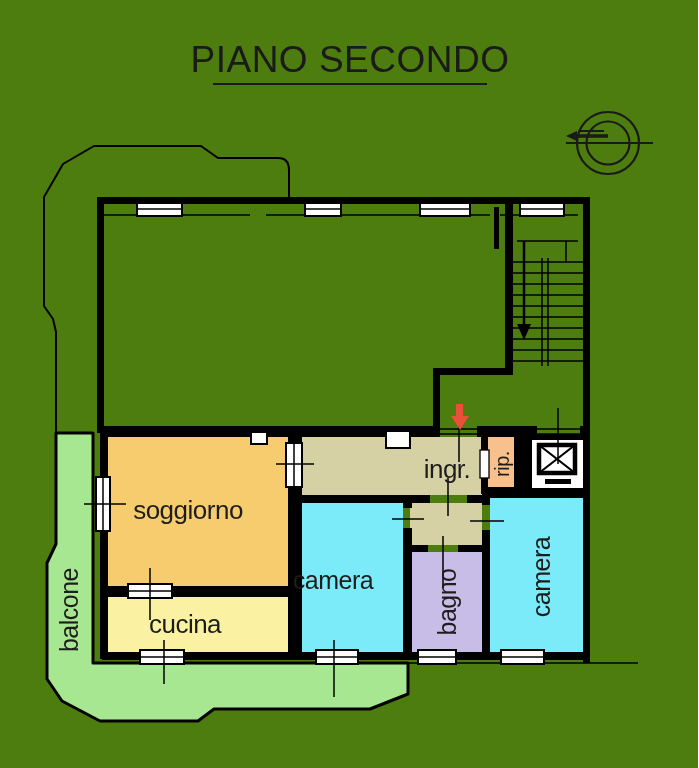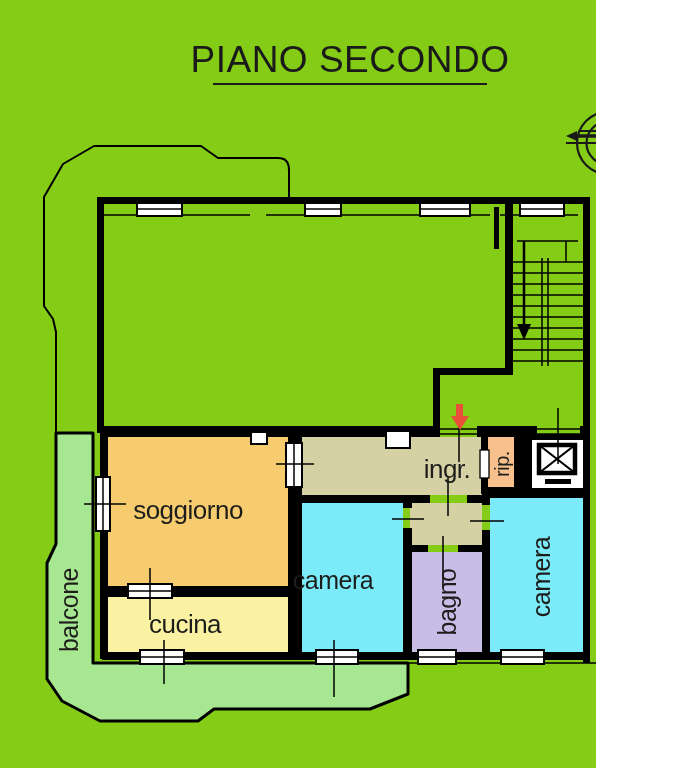--- a/index.html
+++ b/index.html
@@ -1,16 +1,16 @@
 <!DOCTYPE html>
 <html><head>
 <meta charset="utf-8">
 <style>
   html,body{margin:0;padding:0;background:#ffffff;}
-  .stage{position:relative;width:596px;height:768px;background:#84cc16;overflow:hidden;text-align:right;}
+  .stage{position:relative;width:698px;height:768px;background:#4d7c0f;overflow:hidden;text-align:right;}
   svg{display:block;}
   text{font-family:"Liberation Sans","DejaVu Sans",sans-serif;fill:#1d1d1b;}
   .room-label{font-size:26px;letter-spacing:-0.5px;}
   .room-label-sm{font-size:20px;letter-spacing:-0.5px;}
   .room-label-md{font-size:25px;letter-spacing:-0.5px;}
   .title-text{font-size:37px;letter-spacing:0.5px;fill:#1a1a1a;}
   .wall{fill:#000;}
   .thin{stroke:#000;stroke-width:1.5;fill:none;}
   .sym{fill:#fff;stroke:#000;stroke-width:2;}
 </style>

